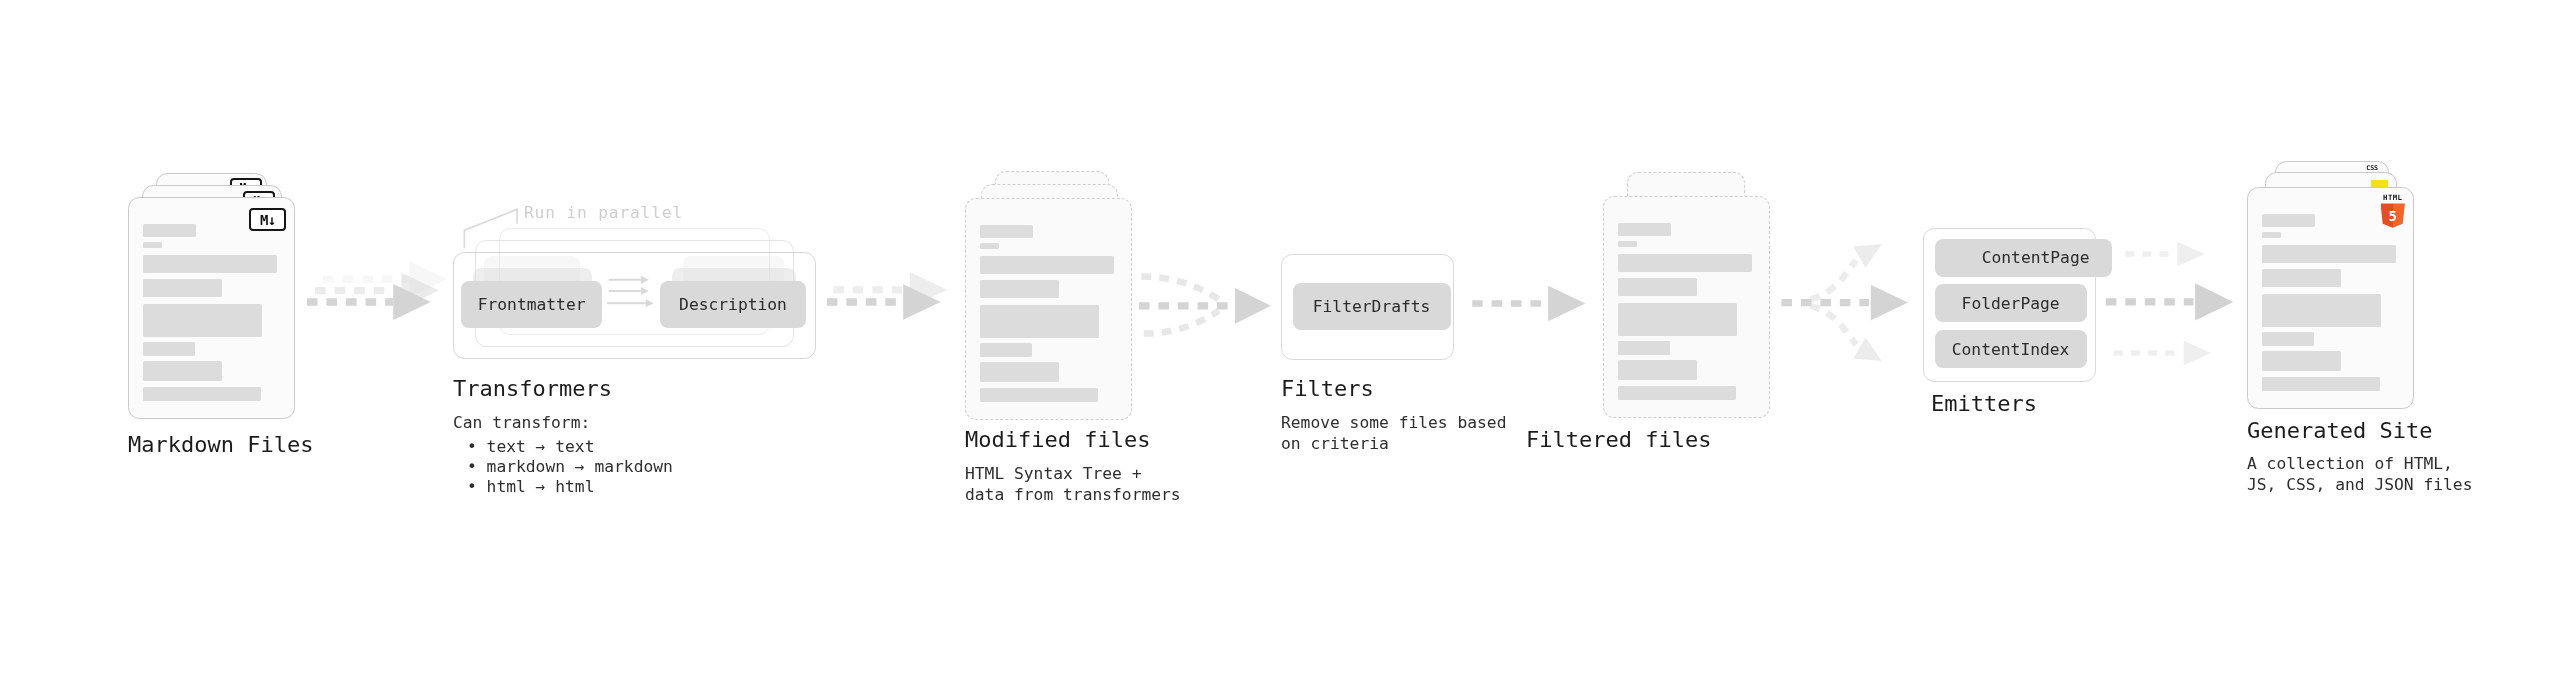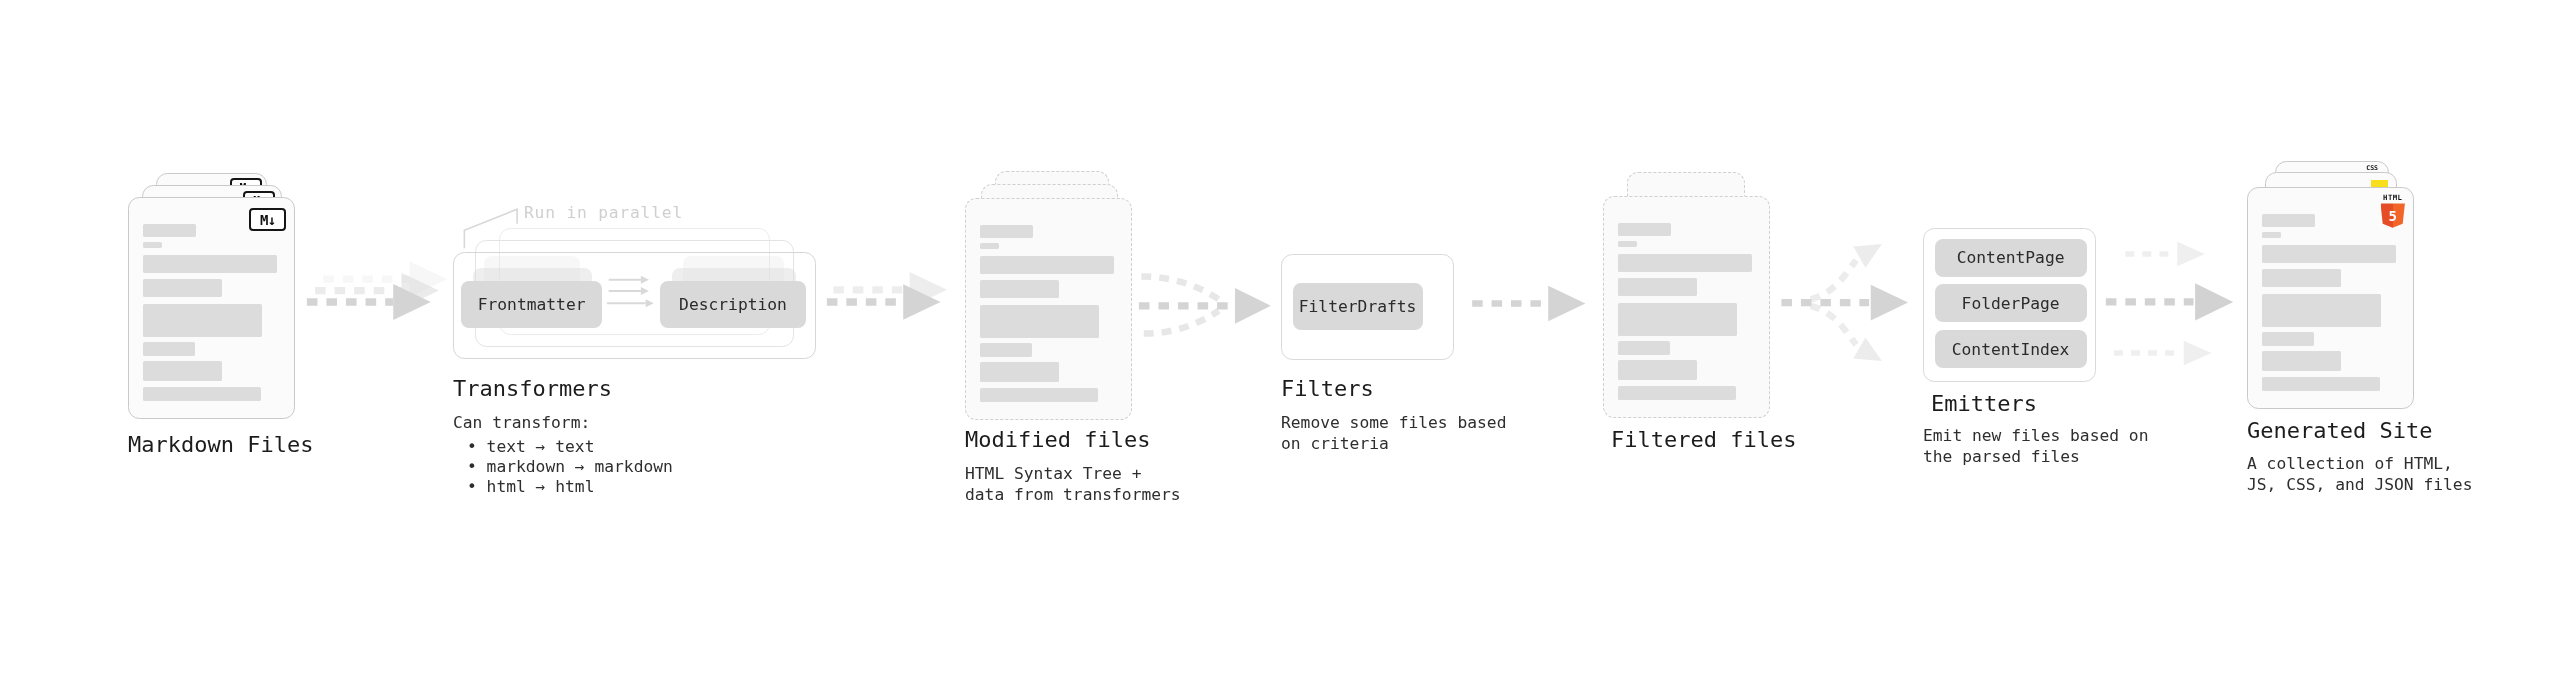--- a/index.html
+++ b/index.html
@@ -164,21 +164,21 @@
   </div>
 
   <svg class="arrow" style="left:1134px;top:265px;" width="145" height="85" viewBox="0 0 178 104">
     <path d="M9,14 Q62,14 104,42" fill="none" stroke="#e7e7e7" stroke-width="8" stroke-dasharray="12 10"></path>
     <path d="M12,84 Q62,84 104,56" fill="none" stroke="#e7e7e7" stroke-width="8" stroke-dasharray="12 10"></path>
     <line x1="6" y1="50" x2="122" y2="50" stroke="#d4d4d4" stroke-width="9" stroke-dasharray="13 11"></line>
     <polygon points="124,28 168,50 124,72" fill="#d4d4d4"></polygon>
   </svg>
 
   <div class="box" style="left:1281px;top:254px;width:173px;height:106px;">
-    <div class="pill" style="left:10.6px;top:28px;width:130px;height:47px;">FilterDrafts</div>
+    <div class="pill" style="left:10.6px;top:28px;width:158px;height:47px;">FilterDrafts</div>
   </div>
   <div class="title" style="left:1281px;top:376px;">Filters</div>
   <div class="desc" style="left:1281px;top:412px;">
     <div>Remove some files based</div>
     <div>on criteria</div>
   </div>
 
   <svg class="arrow" style="left:1467px;top:276px;" width="126" height="55" viewBox="0 0 155 68">
     <line x1="6" y1="34" x2="98" y2="34" stroke="#d4d4d4" stroke-width="8" stroke-dasharray="13 11"></line>
     <polygon points="100,12 146,34 100,56" fill="#d4d4d4"></polygon>
@@ -190,45 +190,41 @@
       <div class="bar b1"></div>
       <div class="bar b2"></div>
       <div class="bar b3"></div>
       <div class="bar b4"></div>
       <div class="bar b5"></div>
       <div class="bar b6"></div>
       <div class="bar b7"></div>
       <div class="bar b8"></div>
     </div>
   </div>
-  <div class="title" style="left:1611px;top:427px;">Filtered files</div>
+  <div class="title" style="left:1526px;top:427px;">Filtered files</div>
 
   <svg class="arrow" style="left:1778px;top:236px;" width="140" height="138" viewBox="0 0 172 170">
     <path d="M40,78 C70,70 82,48 96,30" fill="none" stroke="#ececec" stroke-width="8" stroke-dasharray="12 10"></path>
     <g transform="translate(100,26) rotate(-30)" fill="#ececec">
         <polygon points="0,-15 32,0 0,15"></polygon>
       </g>
     <path d="M40,86 C70,94 82,116 96,134" fill="none" stroke="#ececec" stroke-width="8" stroke-dasharray="12 10"></path>
     <g transform="translate(100,138) rotate(30)" fill="#ececec">
         <polygon points="0,-15 32,0 0,15"></polygon>
       </g>
     <line x1="4" y1="82" x2="112" y2="82" stroke="#d4d4d4" stroke-width="9" stroke-dasharray="13 11"></line>
     <polygon points="114,60 160,82 114,104" fill="#d4d4d4"></polygon>
   </svg>
 
   <div class="box" style="left:1923px;top:228px;width:173px;height:154px;">
-    <div class="pill" style="left:10.6px;top:9.8px;width:152px;height:38px;">ContentPage</div>
+    <div class="pill" style="left:10.6px;top:9.8px;width:152px;height:38px;padding-left:25px;">ContentPage</div>
     <div class="pill" style="left:10.6px;top:55px;width:152px;height:38px;">FolderPage</div>
     <div class="pill" style="left:10.6px;top:101px;width:152px;height:38px;">ContentIndex</div>
   </div>
   <div class="title" style="left:1923px;top:391px;margin-left:8px;">Emitters</div>
-  <div class="desc" style="left:1923px;top:425px;">
-    <div>Emit new files based on</div>
-    <div>the parsed files</div>
-  </div>
 
   <svg class="arrow" style="left:2101px;top:232px;" width="142" height="143" viewBox="0 0 175 176">
     <line x1="30" y1="27" x2="92" y2="27" stroke="#efefef" stroke-width="7" stroke-dasharray="11 10"></line>
     <polygon points="94,12 128,27 94,42" fill="#efefef"></polygon>
     <line x1="6" y1="86" x2="114" y2="86" stroke="#d2d2d2" stroke-width="9" stroke-dasharray="13 11"></line>
     <polygon points="116,63 163,86 116,109" fill="#d2d2d2"></polygon>
     <line x1="16" y1="149" x2="100" y2="149" stroke="#efefef" stroke-width="7" stroke-dasharray="11 10"></line>
     <polygon points="102,134 136,149 102,164" fill="#efefef"></polygon>
   </svg>
 

